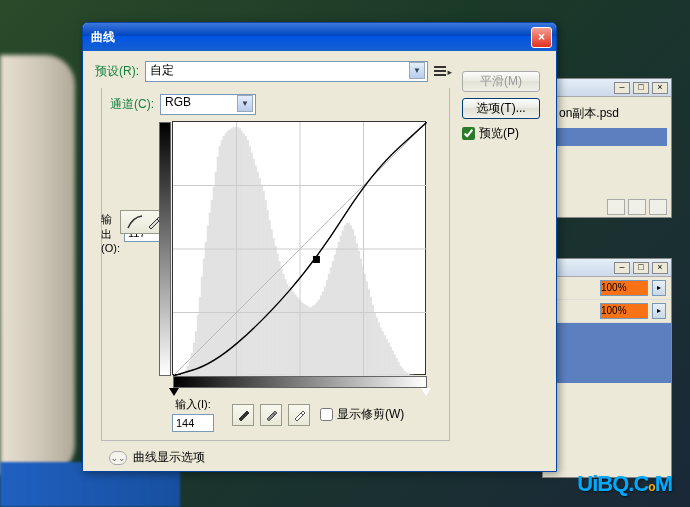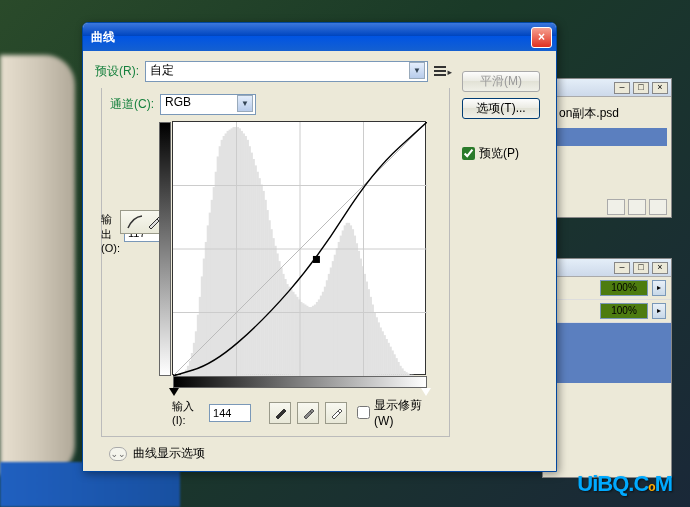--- a/index.html
+++ b/index.html
@@ -14,21 +14,21 @@
 .bg-panel-top{height:18px;background:linear-gradient(#e4eef8,#cdd9ea);border-bottom:1px solid #aaa;display:flex;justify-content:flex-end;align-items:center;gap:3px;padding-right:3px}
 .winbtn{width:16px;height:12px;border:1px solid #888;background:#ece9d8;font-size:9px;line-height:9px;text-align:center}
 .bg-panel-body{padding:4px;font-size:11px;color:#333}
 .bg-panel-file{color:#000;padding:4px 2px}
 .bg-panel-row{height:18px;background:#5b7fbf;margin-top:2px}
 .bg-panel-bot{position:absolute;bottom:2px;right:4px;display:flex;gap:3px}
 .bg-panel-bot span{width:18px;height:16px;border:1px solid #aaa;background:#f0f0e8;display:inline-block}
 
 .bg-panel2{position:absolute;right:18px;top:258px;width:130px;height:220px;background:#ece9d8;border:1px solid #888}
 .bp2-row{display:flex;align-items:center;gap:4px;padding:3px 5px;border-bottom:1px solid #ddd}
-.bp2-sel{width:48px;height:16px;border:1px solid #7a98b8;background:#4d7c0f;font-size:10px;text-align:center;line-height:14px}
+.bp2-sel{width:48px;height:16px;border:1px solid #7a98b8;background:#f97316;font-size:10px;text-align:left;line-height:14px}
 .bp2-arr{width:14px;height:16px;border:1px solid #7a98b8;background:linear-gradient(#e8f0f8,#c8d8e8);font-size:8px;text-align:center;line-height:14px}
 .bp2-bluebar{height:60px;background:#5b7fbf;margin:0}
 
 .dlg{position:absolute;left:82px;top:22px;width:475px;height:450px;background:#ece9d8;border:1px solid #0046a0;border-radius:6px 6px 0 0;box-shadow:2px 2px 8px rgba(0,0,0,.4)}
 .titlebar{height:28px;background:linear-gradient(#3b77dd,#0046c0 45%,#0054e3 46%,#1560d0);border-radius:5px 5px 0 0;display:flex;align-items:center;padding:0 4px 0 8px;color:#fff;font-weight:bold}
 .titlebar .ttl{flex:1}
 .closebtn{width:21px;height:21px;background:linear-gradient(#f5a090,#e03020);border:1px solid #fff;border-radius:3px;color:#fff;text-align:center;line-height:18px;font-weight:bold;cursor:pointer}
 .dlg-body{padding:10px 12px 8px 12px;display:flex;gap:8px}
 .left-col{flex:1}
 .right-col{width:86px;display:flex;flex-direction:column;gap:6px;align-items:center}
@@ -298,21 +298,21 @@
               <rect id="pt" width="7" height="7" fill="#000" x="139.93529411764706" y="133.95882352941177"></rect>
             </svg>
             <div class="grad-bot">
               <div class="tri-bot tri-black"></div>
               <div class="tri-bot tri-white"></div>
             </div>
           </div>
         </div>
 
         <div class="curve-bottom">
-          <div style="display:flex;flex-direction:row;align-items:center;gap:2px">
+          <div style="display:flex;flex-direction:column;align-items:center;gap:2px">
             <span class="io-lbl">输入(I):</span>
             <input class="io-val" value="144" style="">
           </div>
           <div class="droppers">
             <div class="dropper">
                 <svg width="14" height="14">
                   <path d="M3 11 L9 5 L11 7 L5 13 Z M9 5 L11 3 L13 5 L11 7" fill="#333" stroke="#333"></path>
                 </svg>
               </div>
             <div class="dropper">
@@ -336,21 +336,21 @@
       <div class="expand">
         <span class="chev">⌄⌄</span>
         <span>曲线显示选项</span>
       </div>
     </div>
 
     <div class="right-col">
       <div style="height:4px"></div>
       <div class="btn disabled">平滑(M)</div>
       <div class="btn">选项(T)...</div>
-      <label class="chk chk2" style="margin-top:20px;align-self:flex-start;margin-left:4px">
+      <label class="chk chk2" style="margin-top:0;align-self:flex-start;margin-left:4px">
         <input type="checkbox" checked="" style="">
         <span>预览(P)</span>
       </label>
     </div>
   </div>
 </div>
 
 <div class="watermark">UiBQ.C<span class="o">o</span>M</div>
 
 </body></html>

